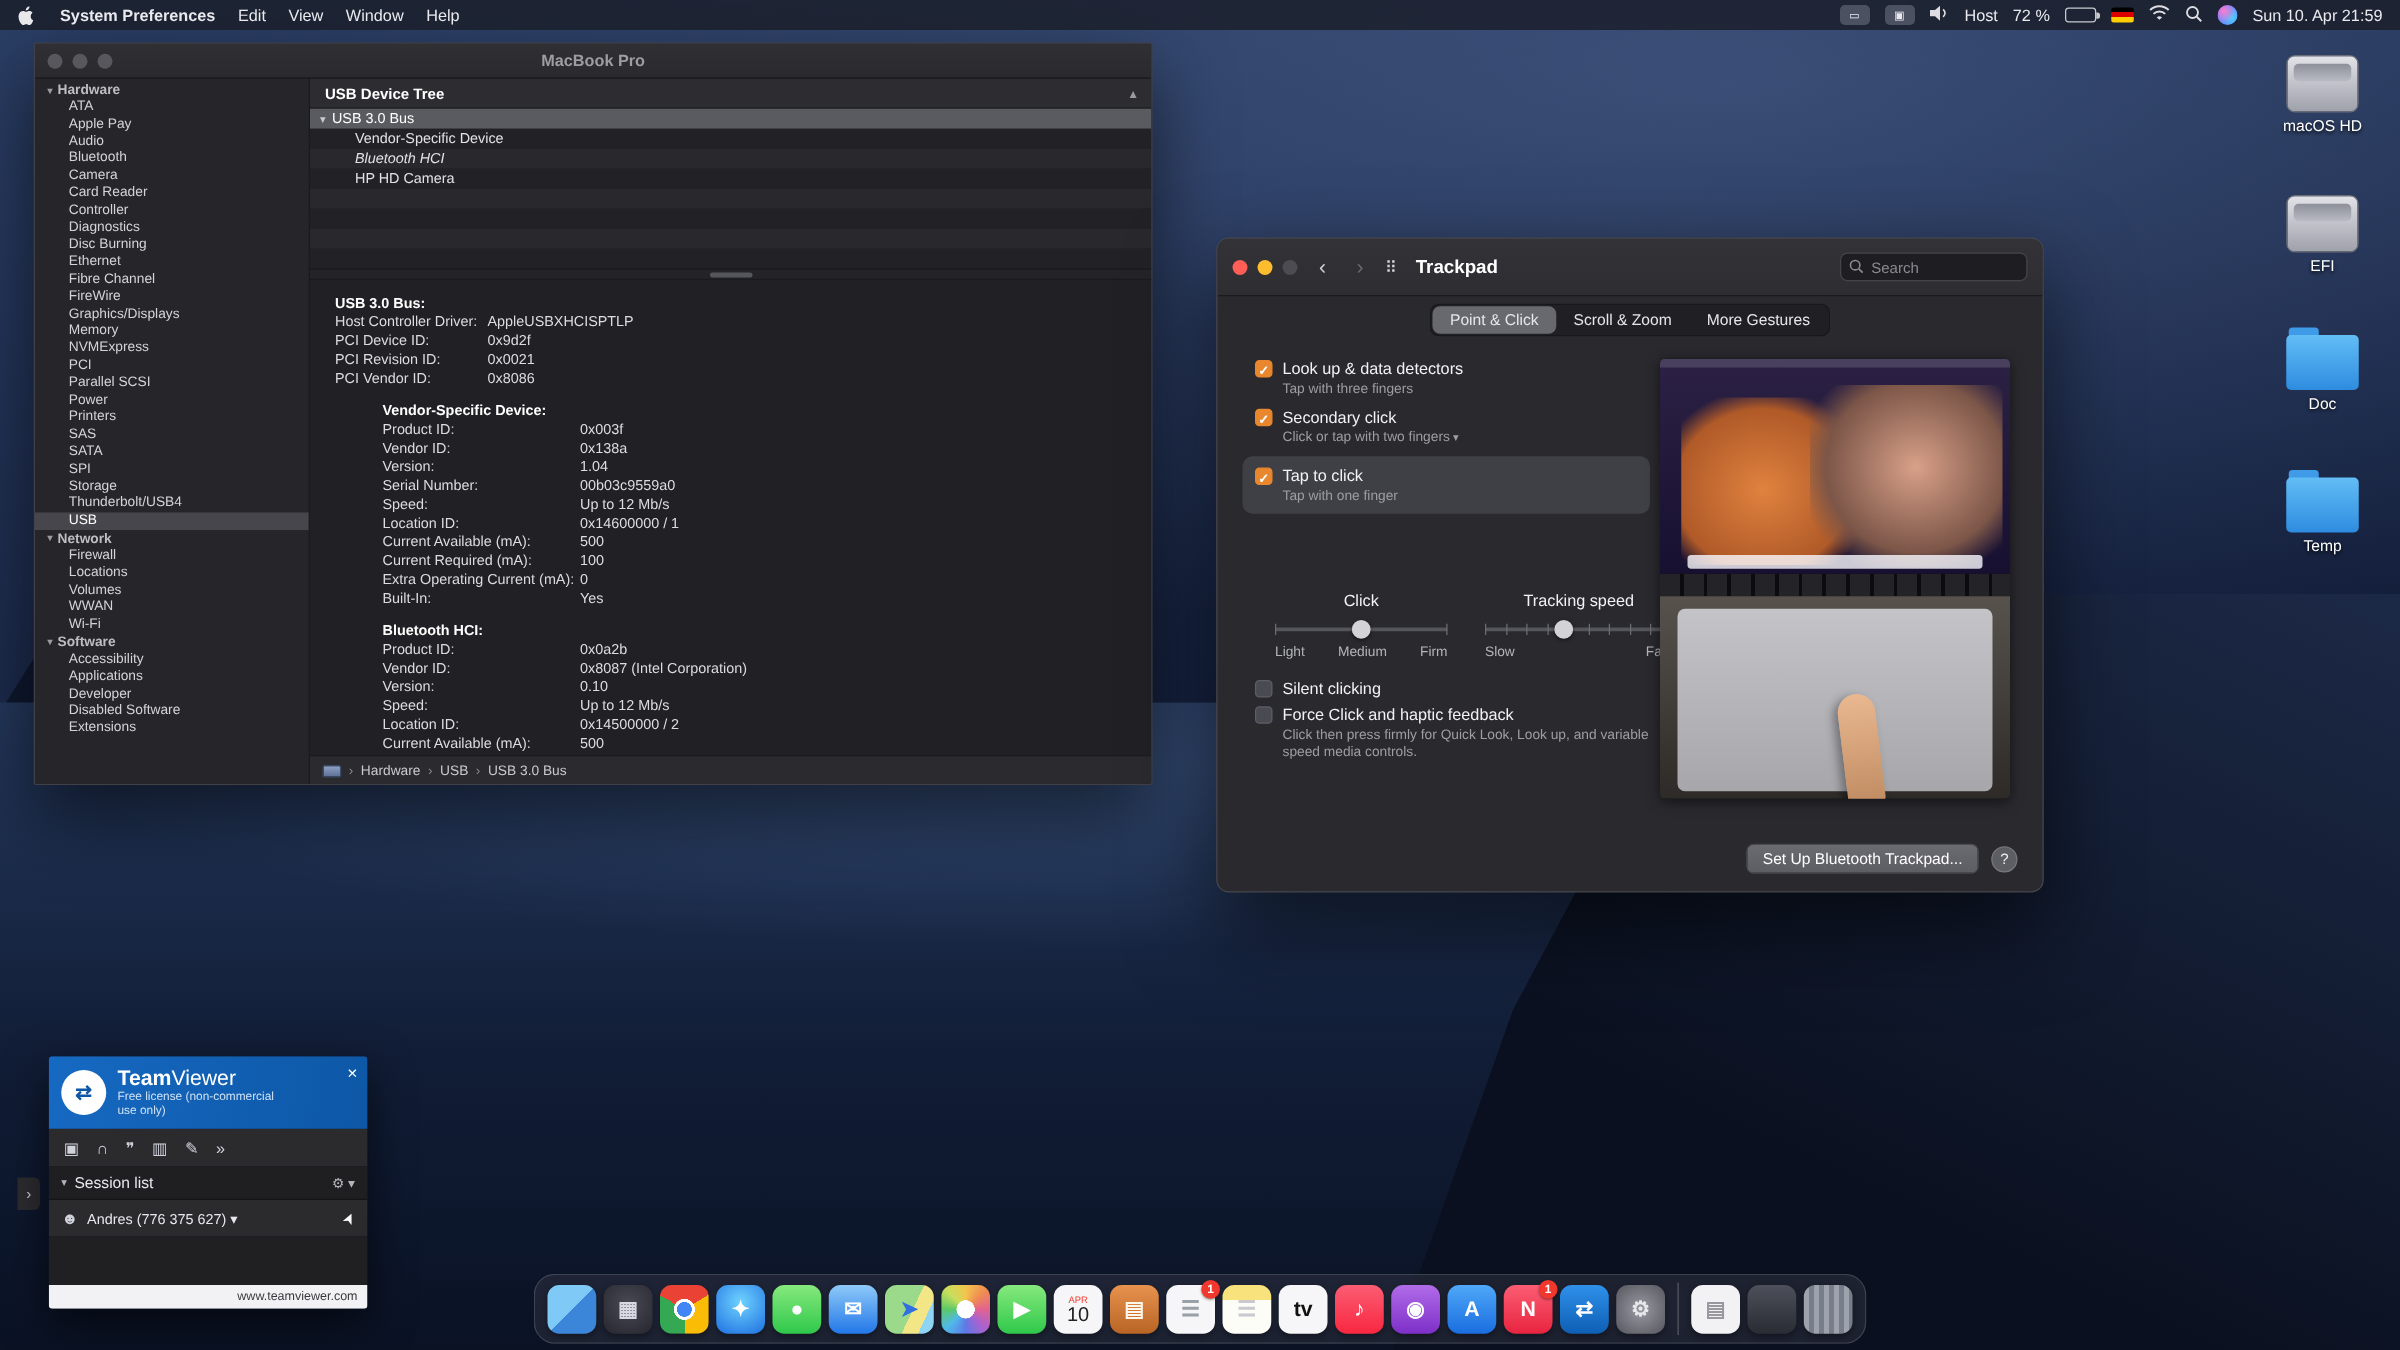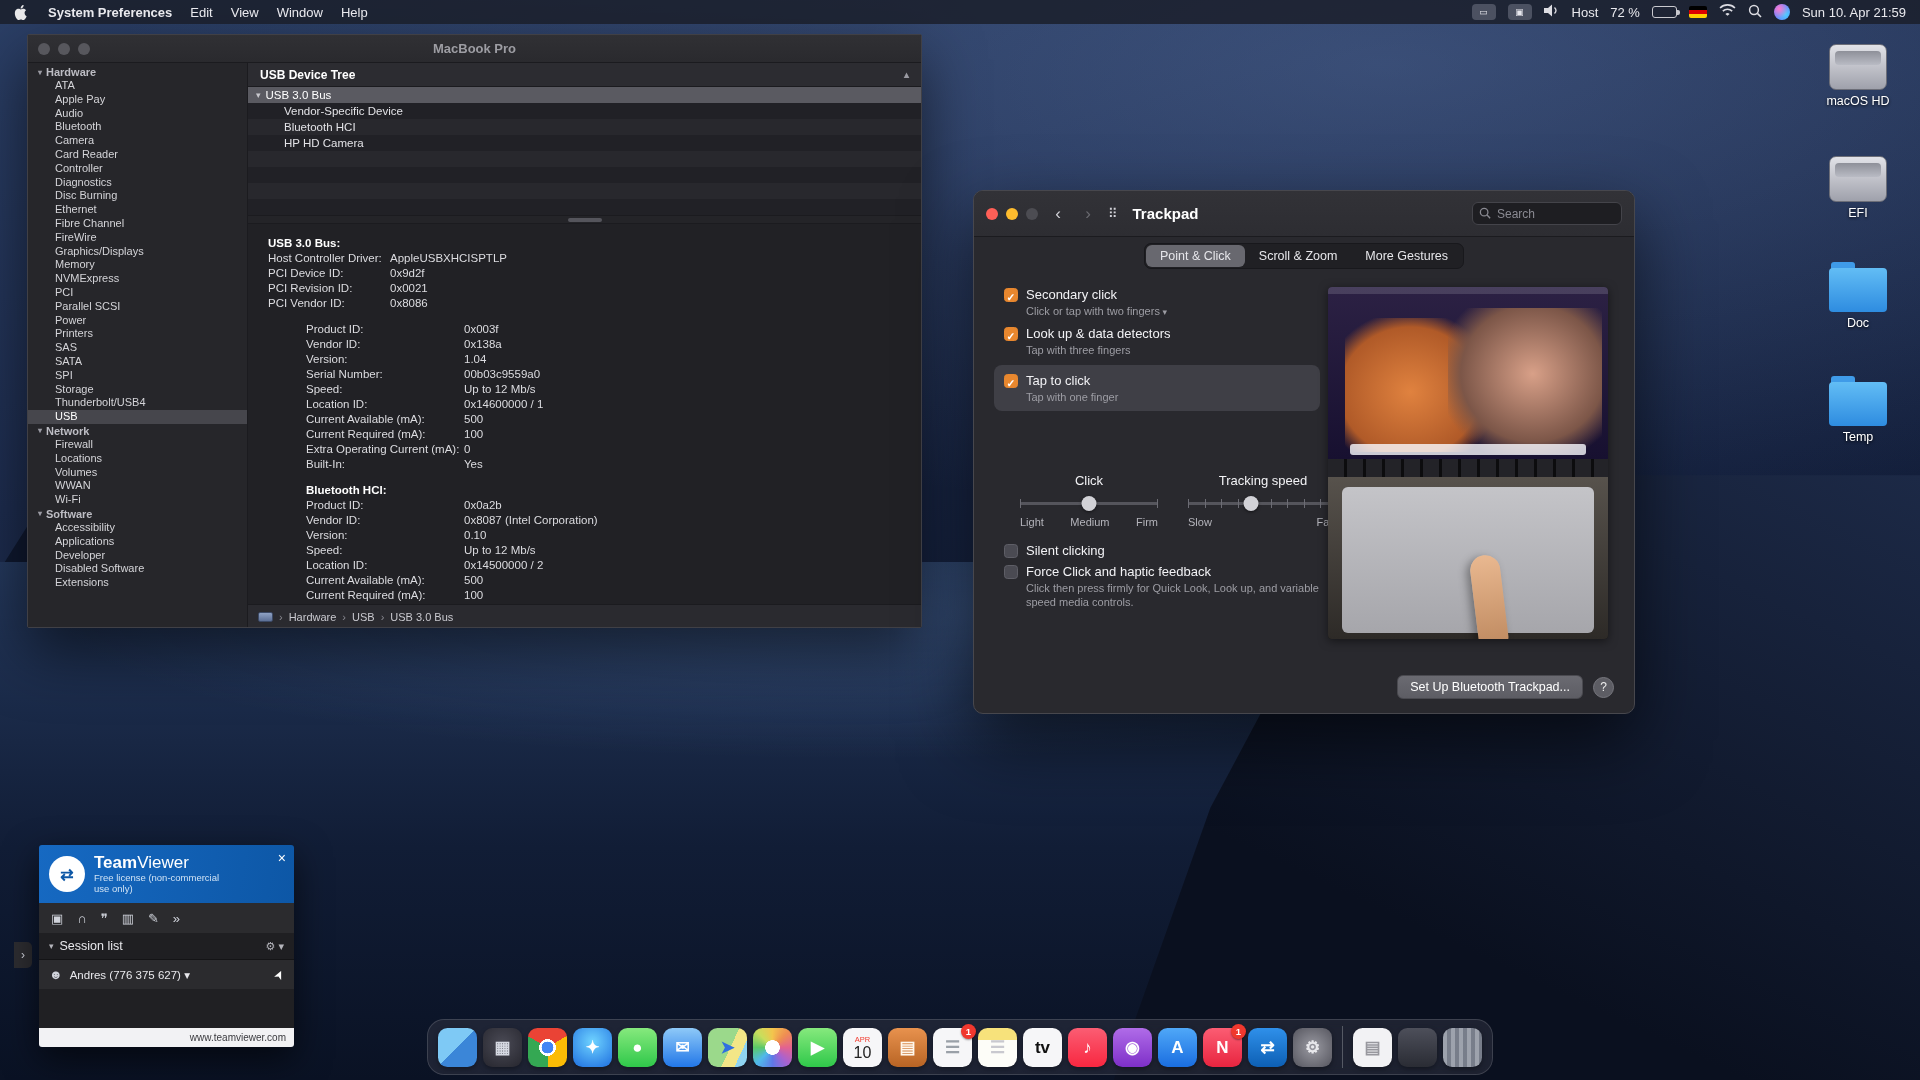--- a/index.html
+++ b/index.html
@@ -348,21 +348,21 @@
           <div class="tree-row selected" style="padding-left: 8px;">
             <span class="chev">▾</span>
             <span>USB 3.0 Bus</span>
           </div>
 
           <div class="tree-row" style="padding-left: 36px;">
 
             <span>Vendor-Specific Device</span>
           </div>
 
-          <div class="tree-row" style="padding-left: 36px;">
+          <div class="tree-row" style="padding-left: 36px; font-style: italic;">
 
             <span>Bluetooth HCI</span>
           </div>
 
           <div class="tree-row" style="padding-left: 36px;">
 
             <span>HP HD Camera</span>
           </div>
         </div>
       <div class="stripes">
@@ -391,20 +391,21 @@
                 <span class="k">PCI Revision ID:</span>
                 <span class="v">0x0021</span>
               </div>
               <div class="kv">
                 <span class="k">PCI Vendor ID:</span>
                 <span class="v">0x8086</span>
               </div>
             </div>
         </div>
         <div class="sec ind">
+          <div class="sec-h">Vendor-Specific Device:</div>
           <div>
 
           <div class="kv">
                 <span class="k">Product ID:</span>
                 <span class="v">0x003f</span>
               </div>
               <div class="kv">
                 <span class="k">Vendor ID:</span>
                 <span class="v">0x138a</span>
               </div>
@@ -524,29 +525,29 @@
     <span class="seg selected">Point &amp; Click</span>
         <span class="seg">Scroll &amp; Zoom</span>
         <span class="seg">More Gestures</span>
       </div>
   </div>
   <div class="tp-body">
     <div class="opts">
       <div class="opt">
         <span class="cb checked"></span>
         <div>
-          <div class="opt-label">Secondary click</div>
-          <div class="opt-sub dd">Click or tap with two fingers</div>
+          <div class="opt-label">Look up &amp; data detectors</div>
+          <div class="opt-sub">Tap with three fingers</div>
         </div>
       </div>
       <div class="opt">
         <span class="cb checked"></span>
         <div>
-          <div class="opt-label">Look up &amp; data detectors</div>
-          <div class="opt-sub">Tap with three fingers</div>
+          <div class="opt-label">Secondary click</div>
+          <div class="opt-sub dd">Click or tap with two fingers</div>
         </div>
       </div>
       <div class="opt hl">
         <span class="cb checked"></span>
         <div>
           <div class="opt-label">Tap to click</div>
           <div class="opt-sub">Tap with one finger</div>
         </div>
       </div>
     </div>

